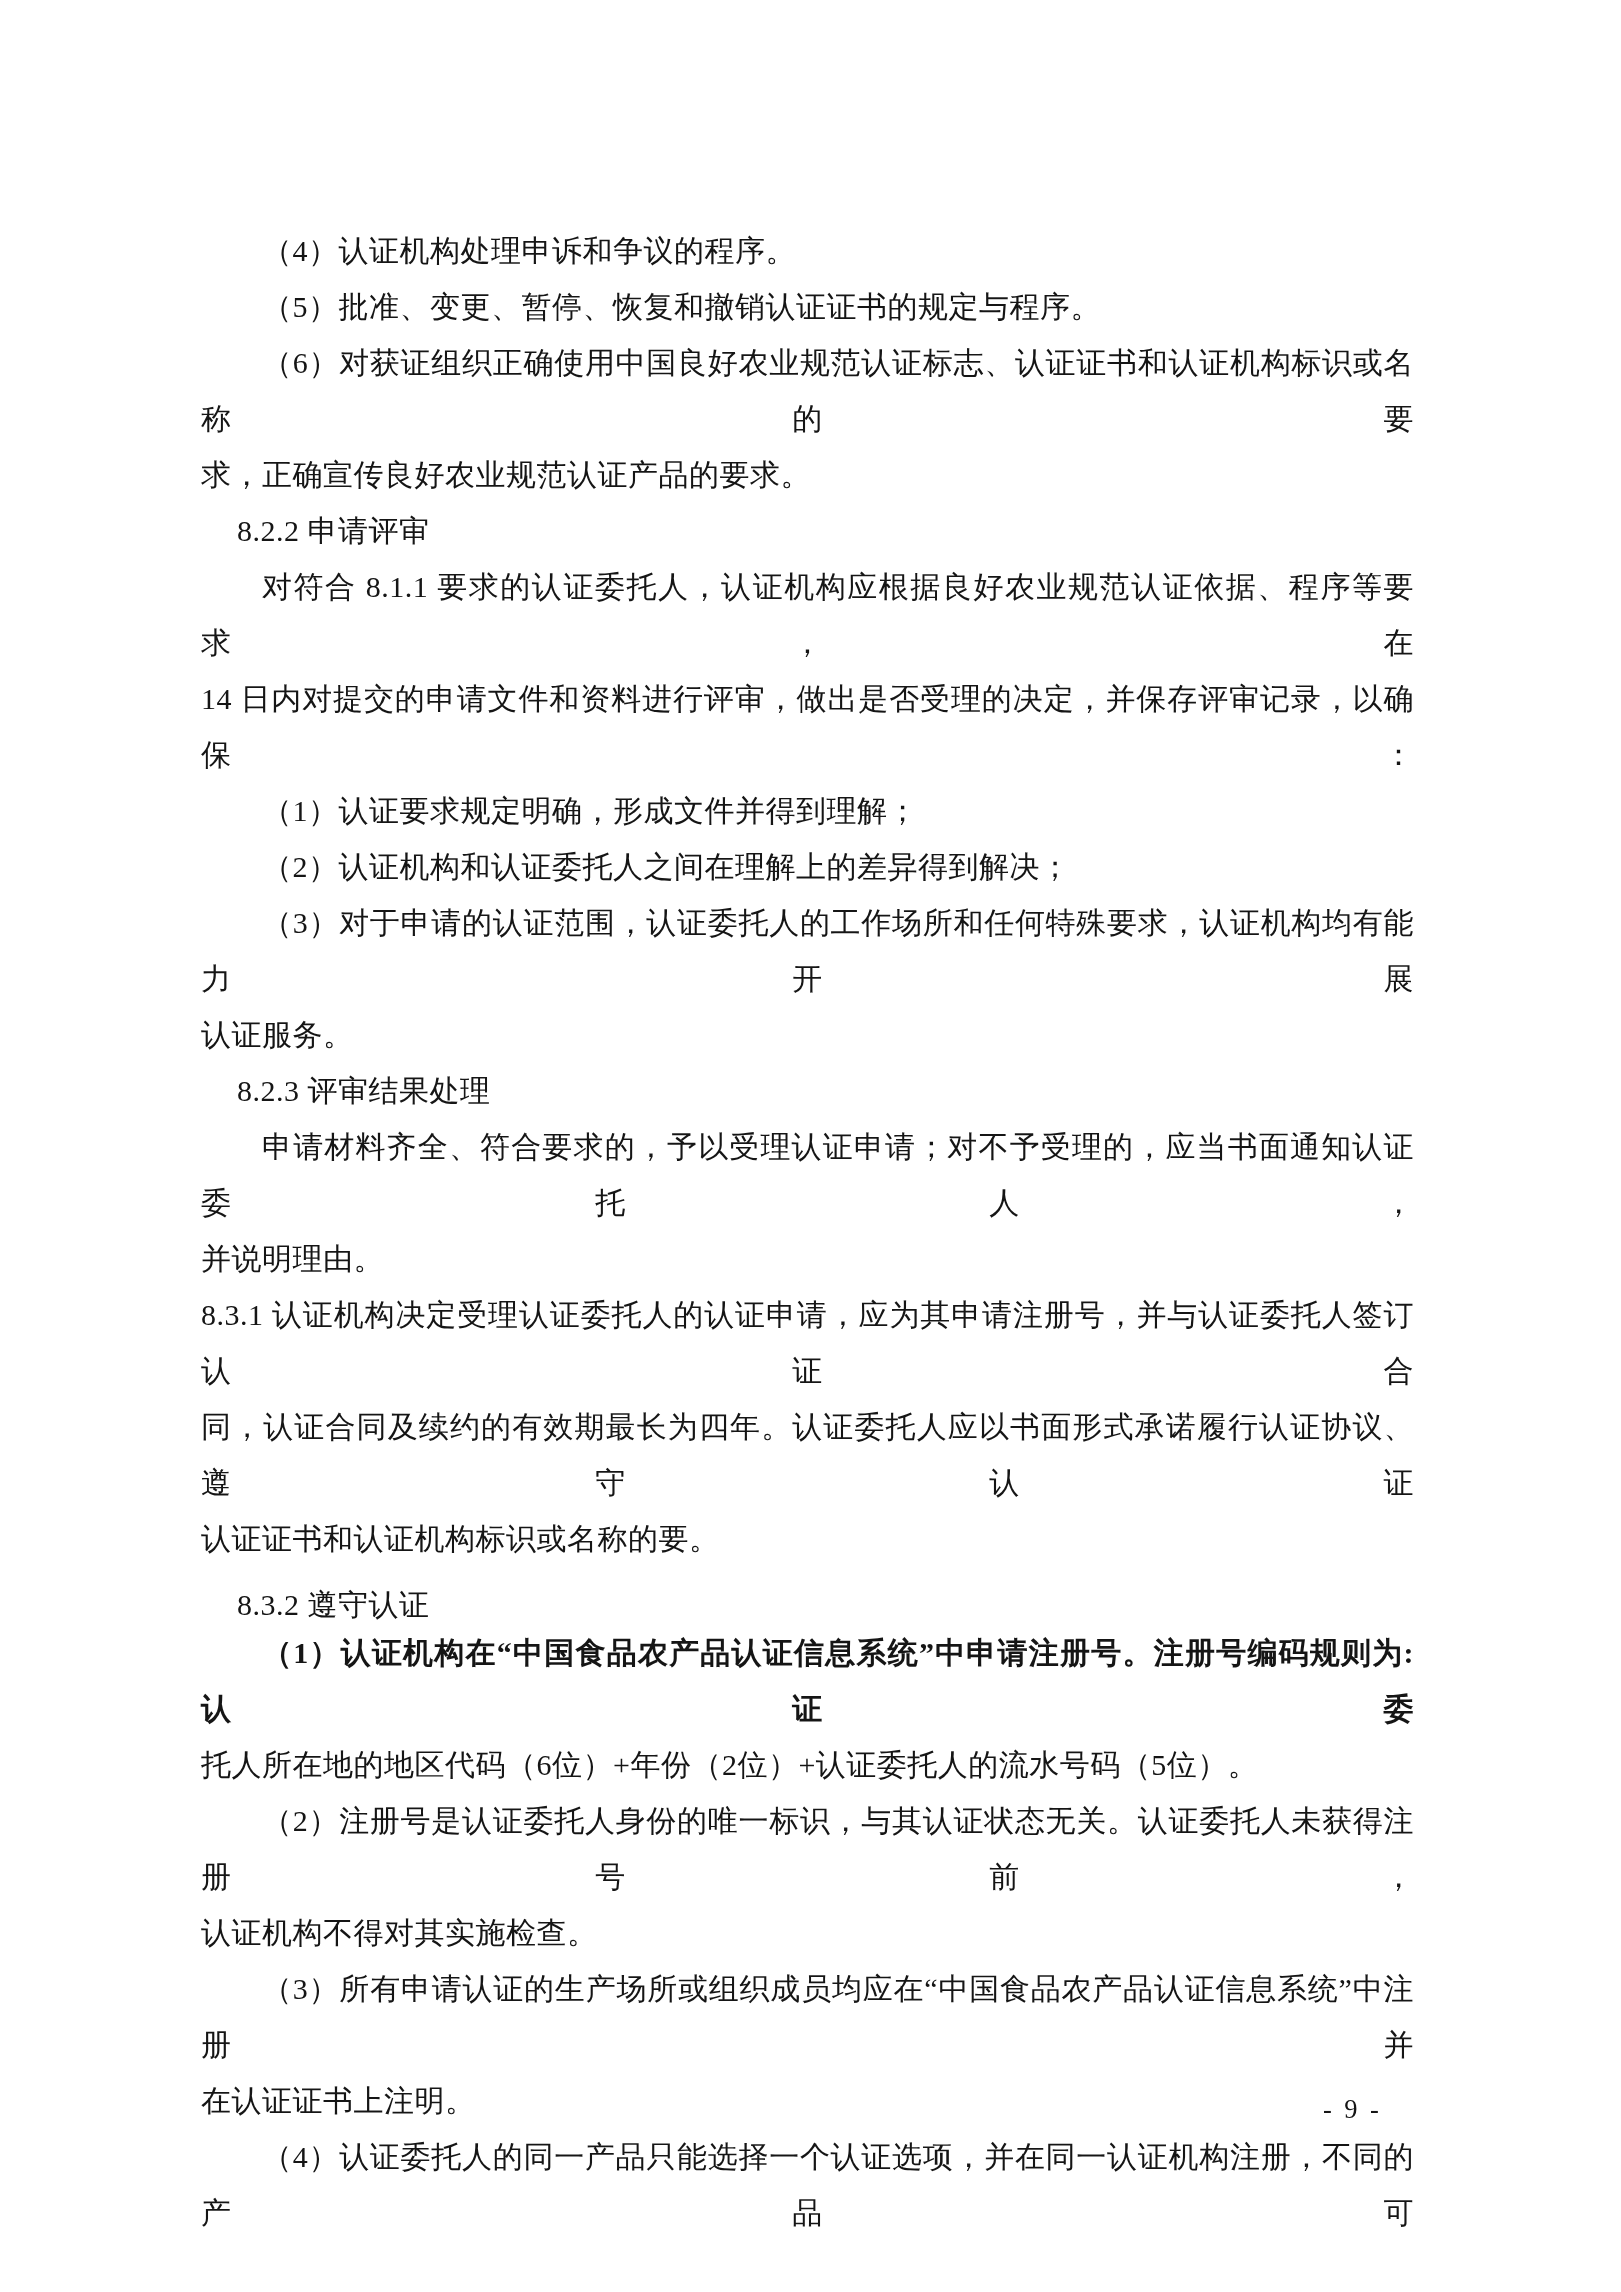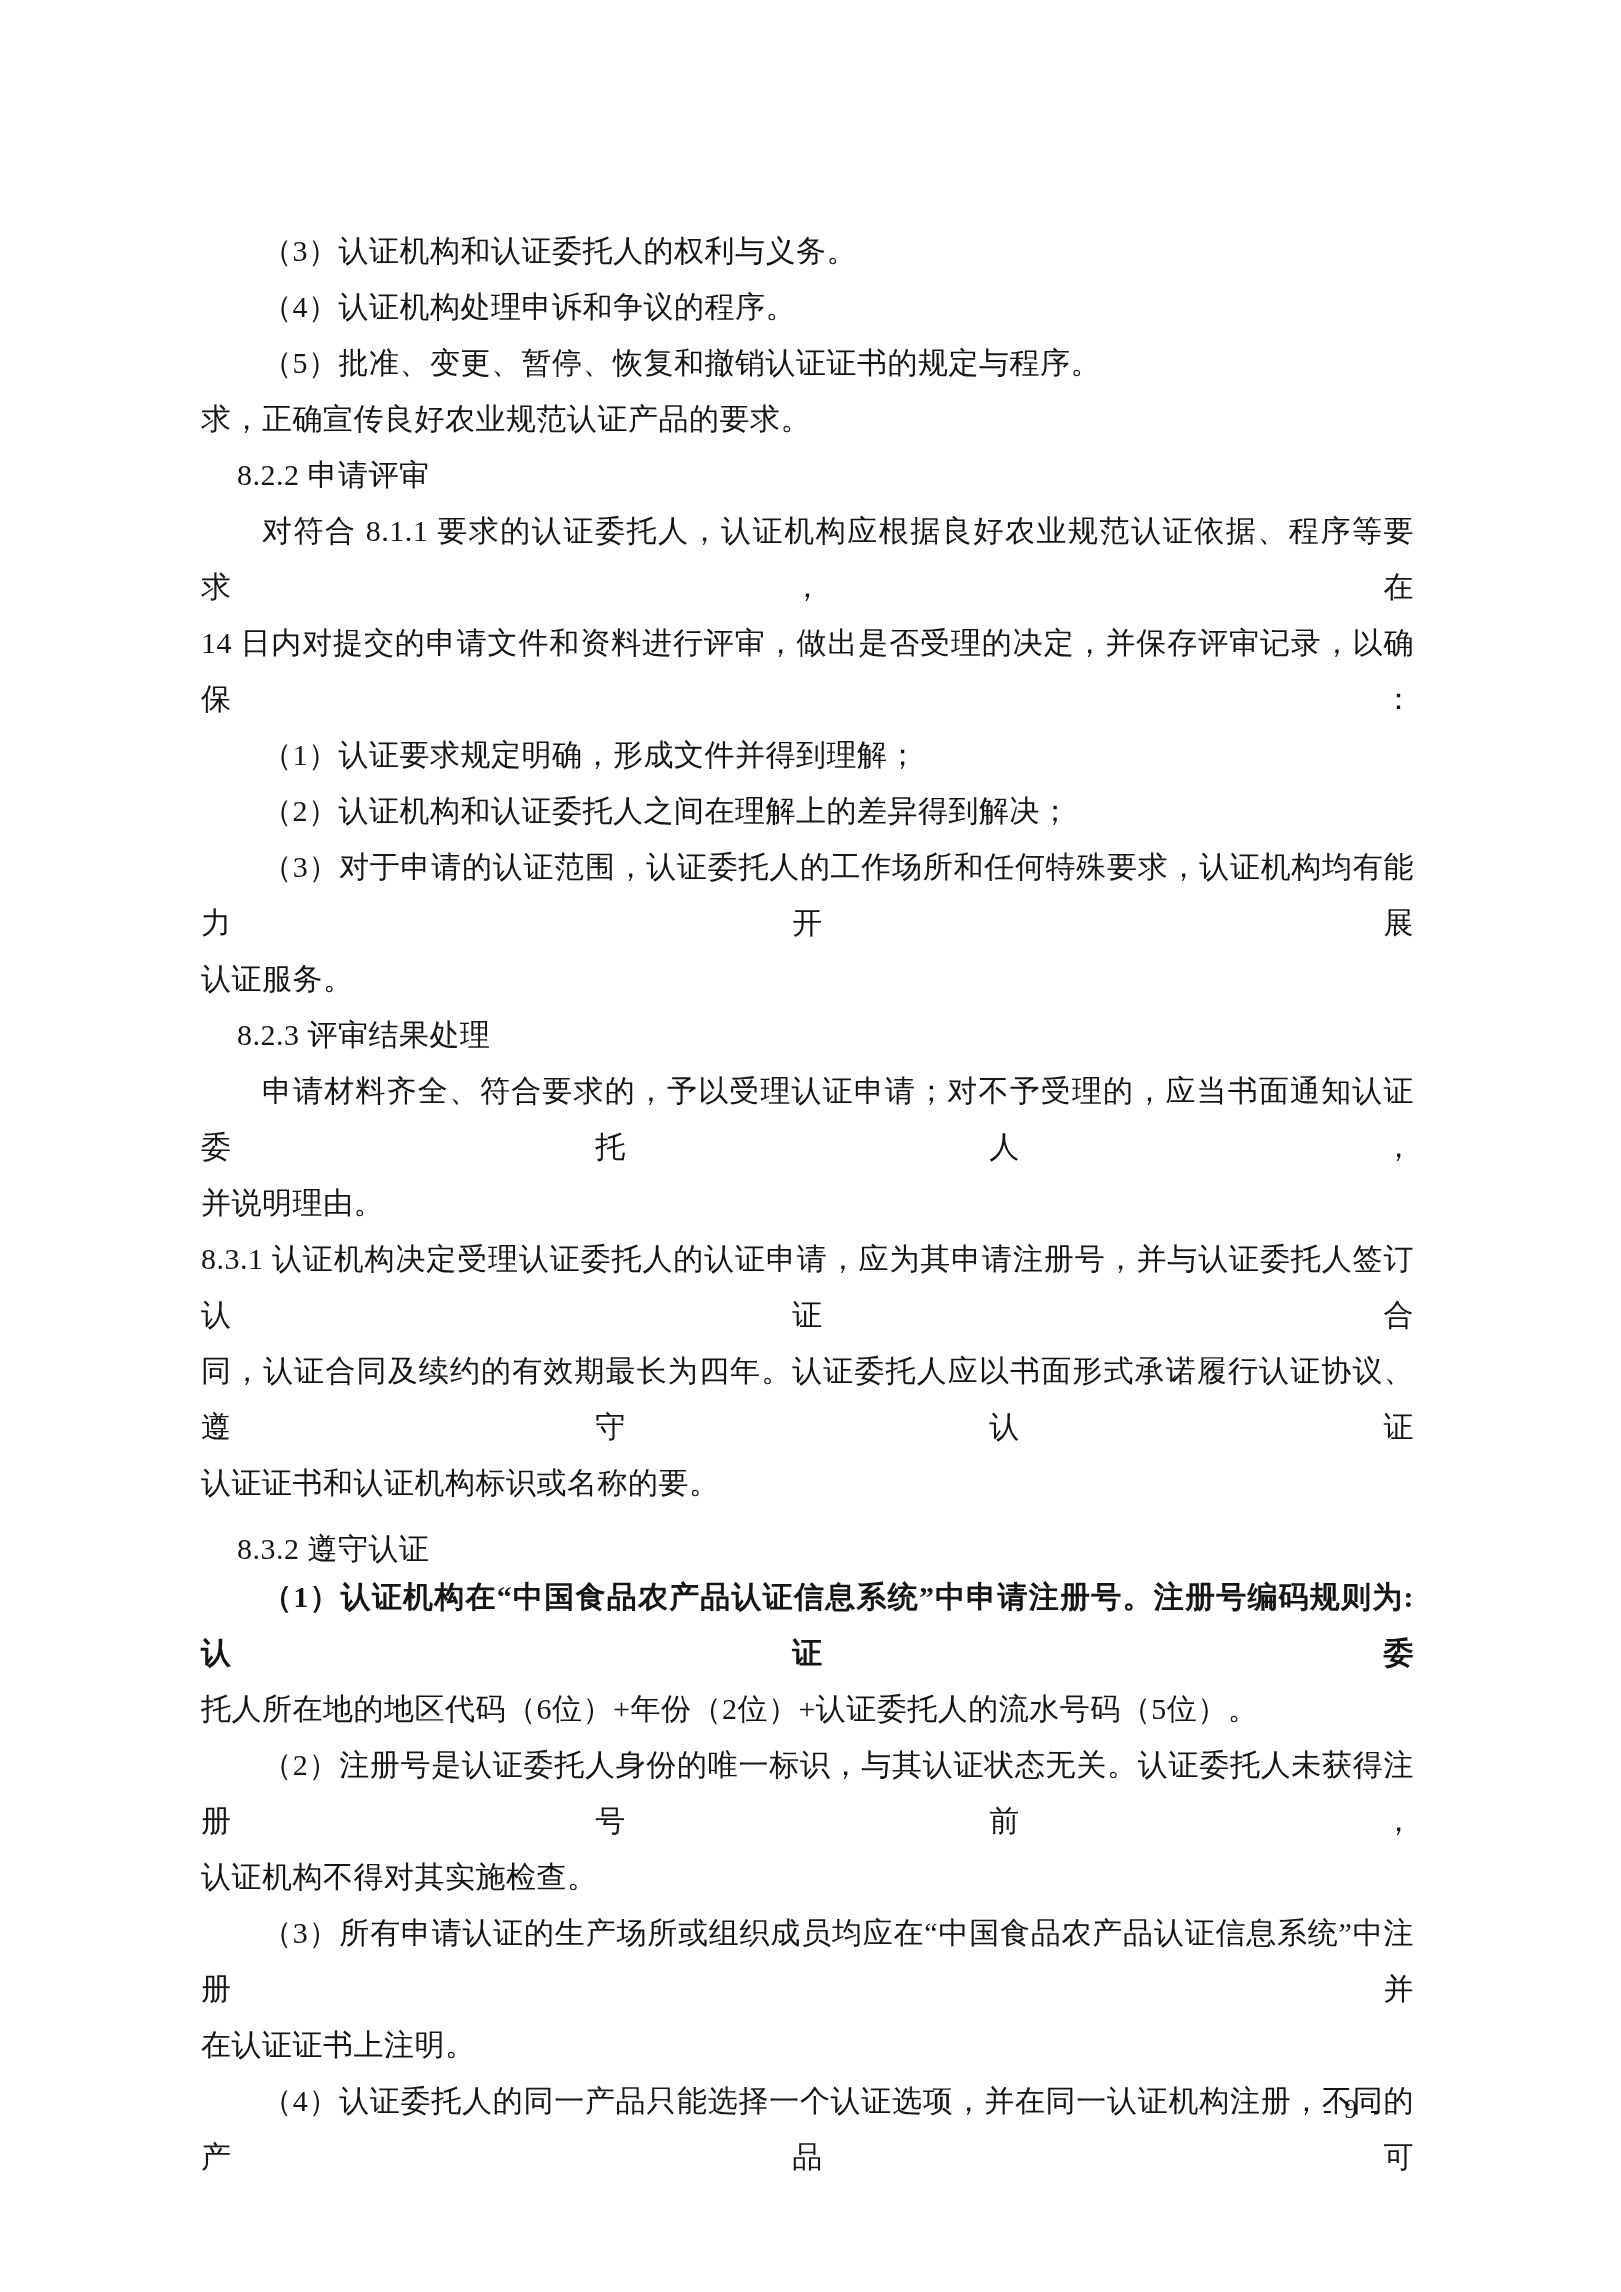--- a/index.html
+++ b/index.html
@@ -39,23 +39,23 @@
     letter-spacing:2.9px;
     color:#151515;
     font-family:"Liberation Serif","DejaVu Serif",serif;
   }
 </style>
 </head>
 <body>
 
 <div class="page">
   <div class="content" id="content">
-      <div class="line para-start">（3）认证机构和认证委托人的权利与义务。</div>
       <div class="line para-start">（4）认证机构处理申诉和争议的程序。</div>
       <div class="line para-start">（5）批准、变更、暂停、恢复和撤销认证证书的规定与程序。</div>
+      <div class="line para-start fill">（6）对获证组织正确使用中国良好农业规范认证标志、认证证书和认证机构标识或名称的要</div>
       <div class="line cont">求，正确宣传良好农业规范认证产品的要求。</div>
       <div class="line heading">8.2.2 申请评审</div>
       <div class="line para-start fill">对符合 8.1.1 要求的认证委托人，认证机构应根据良好农业规范认证依据、程序等要求，在</div>
       <div class="line cont fill">14 日内对提交的申请文件和资料进行评审，做出是否受理的决定，并保存评审记录，以确保：</div>
       <div class="line para-start">（1）认证要求规定明确，形成文件并得到理解；</div>
       <div class="line para-start">（2）认证机构和认证委托人之间在理解上的差异得到解决；</div>
       <div class="line para-start fill">（3）对于申请的认证范围，认证委托人的工作场所和任何特殊要求，认证机构均有能力开展</div>
       <div class="line cont">认证服务。</div>
       <div class="line heading">8.2.3 评审结果处理</div>
       <div class="line para-start fill">申请材料齐全、符合要求的，予以受理认证申请；对不予受理的，应当书面通知认证委托人，</div>

